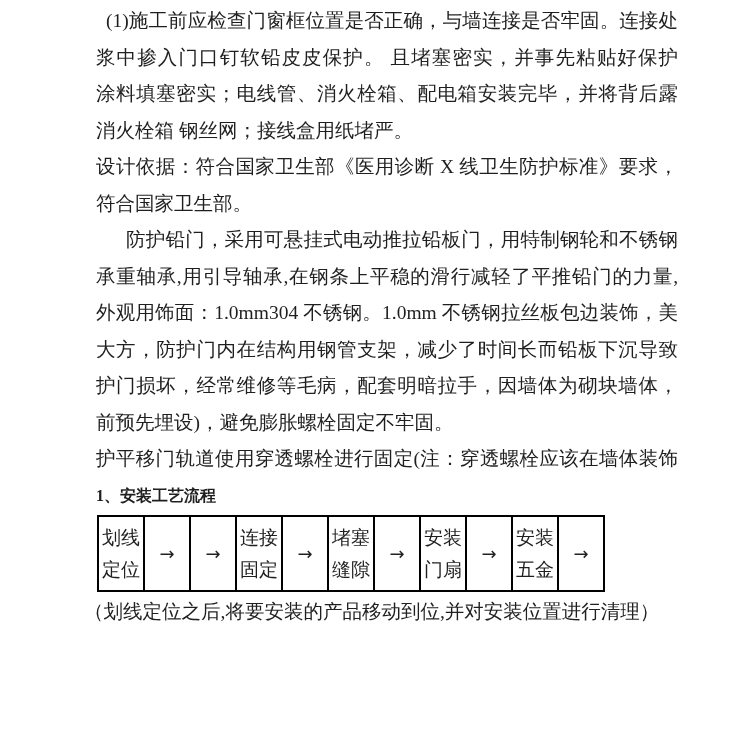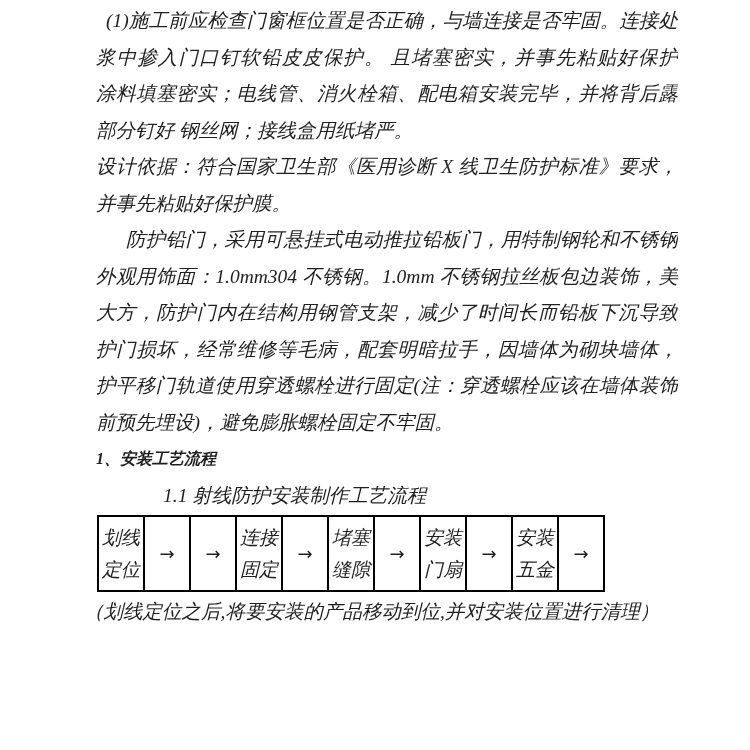--- a/index.html
+++ b/index.html
@@ -13,21 +13,20 @@
     overflow: hidden;
     font-family: "Liberation Serif", "DejaVu Serif", serif;
     color: #1f1f1f;
   }
   .page {
     box-sizing: border-box;
     width: 750px;
     height: 750px;
     padding: 3px 72px 0 96px;
     background: #ffffff;
-    font-style: italic;
   }
   .line {
     font-size: 19.5px;
     line-height: 36.5px;
     height: 36.5px;
     overflow: hidden;
   }
   .full {
     text-align: justify;
     text-align-last: justify;
@@ -87,32 +86,32 @@
   }
 </style>
 </head>
 <body>
 
 <div class="page">
 
   <div class="line full indent-1">(1)施工前应检查门窗框位置是否正确，与墙连接是否牢固。连接处</div>
   <div class="line full">浆中掺入门口钉软铅皮皮保护。 且堵塞密实，并事先粘贴好保护膜。</div>
   <div class="line full">涂料填塞密实；电线管、消火栓箱、配电箱安装完毕，并将背后露明</div>
-  <div class="line">部分钉好 钢丝网；接线盒用纸堵严。</div>
+  <div class="line">消火栓箱 钢丝网；接线盒用纸堵严。</div>
   <div class="line full">设计依据：符合国家卫生部《医用诊断 X 线卫生防护标准》要求，经</div>
-  <div class="line">并事先粘贴好保护膜。</div>
+  <div class="line">符合国家卫生部。</div>
   <div class="line full indent-2">防护铅门，采用可悬挂式电动推拉铅板门，用特制钢轮和不锈钢</div>
+  <div class="line full">承重轴承,用引导轴承,在钢条上平稳的滑行减轻了平推铅门的力量,</div>
   <div class="line full">外观用饰面：1.0mm304 不锈钢。1.0mm 不锈钢拉丝板包边装饰，美观</div>
   <div class="line full">大方，防护门内在结构用钢管支架，减少了时间长而铅板下沉导致防</div>
   <div class="line full">护门损坏，经常维修等毛病，配套明暗拉手，因墙体为砌块墙体，防</div>
+  <div class="line">前预先埋设)，避免膨胀螺栓固定不牢固。</div>
   <div class="line full">护平移门轨道使用穿透螺栓进行固定(注：穿透螺栓应该在墙体装饰</div>
-  <div class="line">前预先埋设)，避免膨胀螺栓固定不牢固。</div>
 
   <div class="heading">1、安装工艺流程</div>
-  <div class="subheading">1.1 射线防护安装制作工艺流程</div>
 
   <div class="flow-table">
     <div class="cell step">
       <span>划线</span>
       <span>定位</span>
     </div>
     <div class="cell arrow">
       <span>→</span>
     </div>
     <div class="cell arrow">

